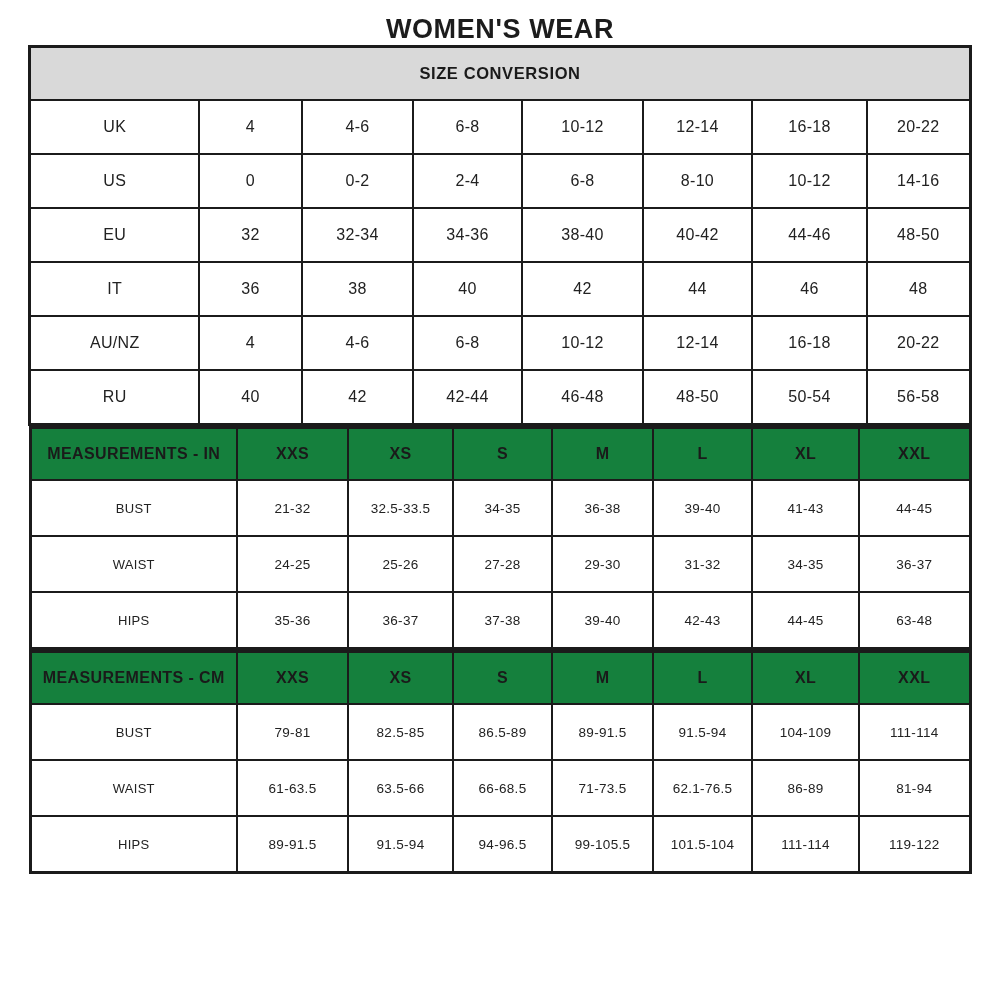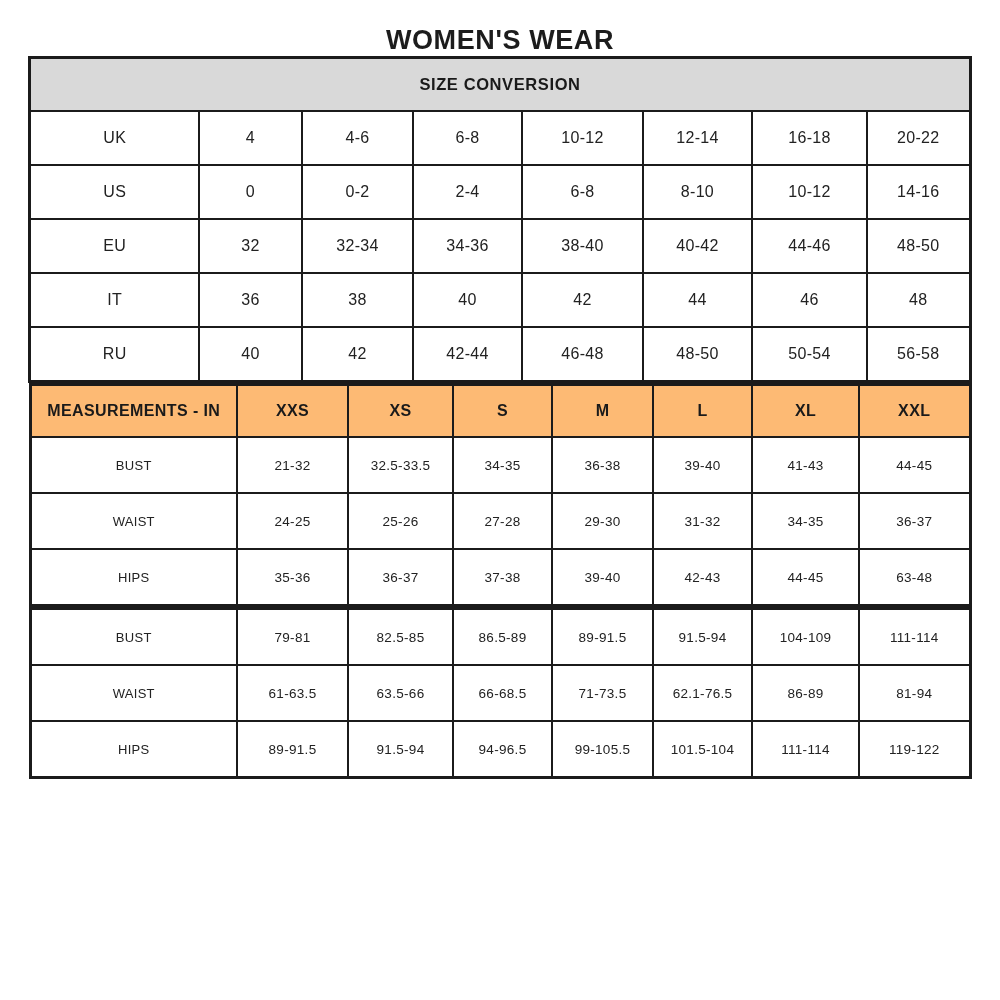--- a/index.html
+++ b/index.html
@@ -9,21 +9,21 @@
     height: 1000px;
     background: #ffffff;
     font-family: "Liberation Sans", sans-serif;
     color: #1f1f1f;
     overflow: hidden;
   }
   .page { width: 1000px; height: 1000px; }
 
   .title {
     margin: 0;
-    padding-top: 24px;
+    padding-top: 13px;
     text-align: center;
     font-size: 27px;
     line-height: 32px;
     font-weight: 700;
     letter-spacing: 0.6px;
     color: #1c1c1c;
   }
 
   table.chart {
     border-collapse: collapse;
@@ -57,21 +57,21 @@
     letter-spacing: 0.6px;
     color: #1a1a1a;
   }
 
   
   .t1 tr.header-row th { height: 52px; font-size: 16px; font-weight: 400; }
   .t1 td, .t1 th.row-label { height: 52px; font-size: 16px; }
 
   
   .t2 tr.header-row th, .t3 tr.header-row th {
-    background: #fdba74;
+    background: #15803d;
     height: 50px;
     font-size: 16px;
     font-weight: 700;
     letter-spacing: 0.4px;
     color: #1a1a1a;
     margin-left: 41px;
   }
   .t2 td, .t3 td { height: 54px; font-size: 13.5px; }
   .t2 th.row-label, .t3 th.row-label { height: 54px; font-size: 13px; font-weight: 400; }
 </style>
@@ -129,20 +129,30 @@
         </tr>
         <tr>
           <th class="row-label">IT</th>
           <td>36</td>
           <td>38</td>
           <td>40</td>
           <td>42</td>
           <td>44</td>
           <td>46</td>
           <td>48</td>
+        </tr>
+        <tr>
+          <th class="row-label">AU/NZ</th>
+          <td>4</td>
+          <td>4-6</td>
+          <td>6-8</td>
+          <td>10-12</td>
+          <td>12-14</td>
+          <td>16-18</td>
+          <td>20-22</td>
         </tr>
         <tr>
           <th class="row-label">RU</th>
           <td>40</td>
           <td>42</td>
           <td>42-44</td>
           <td>46-48</td>
           <td>48-50</td>
           <td>50-54</td>
           <td>56-58</td>
@@ -210,20 +220,30 @@
       <col style="width:207px">
         <col style="width:111px">
         <col style="width:105px">
       <col style="width:99px">
         <col style="width:101px">
         <col style="width:99px">
       <col style="width:107px">
         <col style="width:111px">
     </colgroup>
     <tbody>
+        <tr class="header-row">
+          <th class="row-label">MEASUREMENTS - CM</th>
+          <th>XXS</th>
+          <th>XS</th>
+          <th>S</th>
+          <th>M</th>
+          <th>L</th>
+          <th>XL</th>
+          <th>XXL</th>
+        </tr>
         <tr>
           <th class="row-label">BUST</th>
           <td>79-81</td>
           <td>82.5-85</td>
           <td>86.5-89</td>
           <td>89-91.5</td>
           <td>91.5-94</td>
           <td>104-109</td>
           <td>111-114</td>
         </tr>

